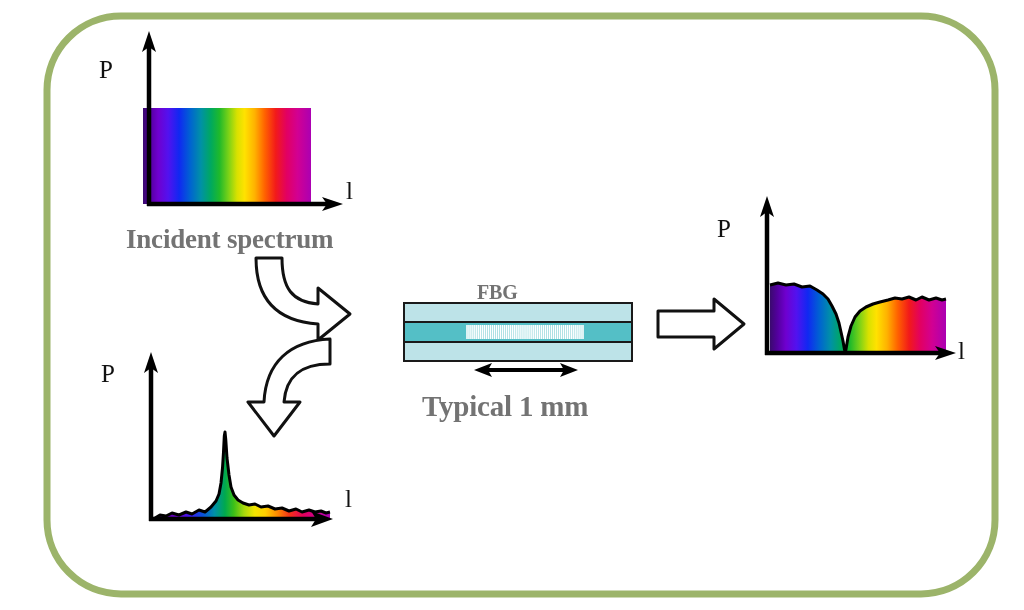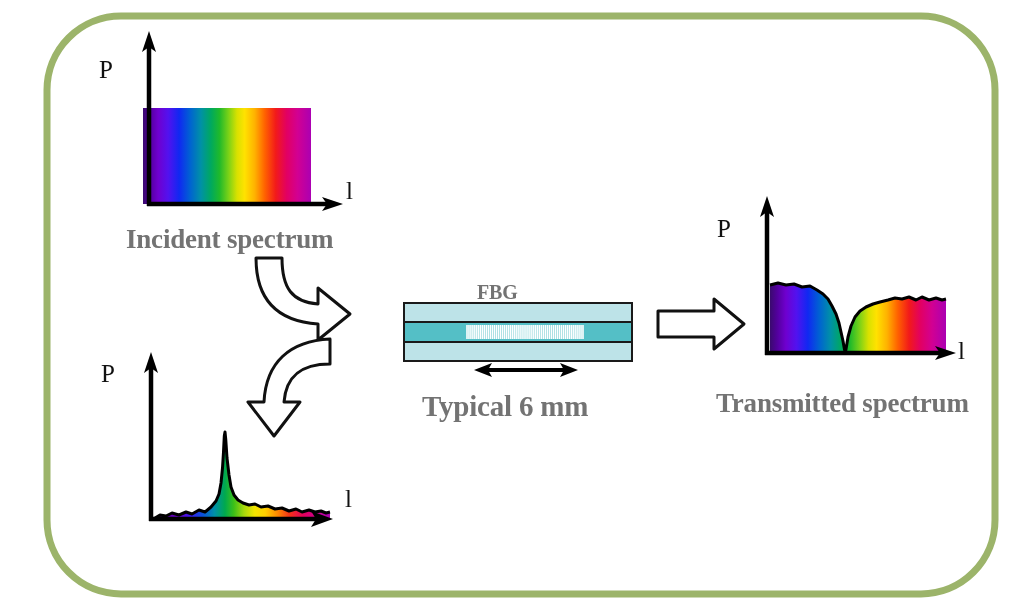--- a/index.html
+++ b/index.html
@@ -282,23 +282,22 @@
     <path d="M 658,311
              L 714,311
              L 714,299
              L 744,324
              L 714,349
              L 714,337
              L 658,337 Z" fill="#ffffff" stroke="#111111" stroke-width="3" stroke-linejoin="round"></path>
   </svg>
 
   <div class="lbl cap-incident">Incident spectrum</div>
-  <div class="lbl cap-transmitted">Transmitted spectrum</div>
   <div class="lbl cap-fbg">FBG</div>
-  <div class="lbl cap-typical">Typical 6 mm</div>
+  <div class="lbl cap-typical">Typical 1 mm</div>
 
   <div class="axlbl p-incident">P</div>
   <div class="axlbl l-incident">l</div>
   <div class="axlbl p-reflected">P</div>
   <div class="axlbl l-reflected">l</div>
   <div class="axlbl p-transmitted">P</div>
   <div class="axlbl l-transmitted">l</div>
 
 </div>
 

